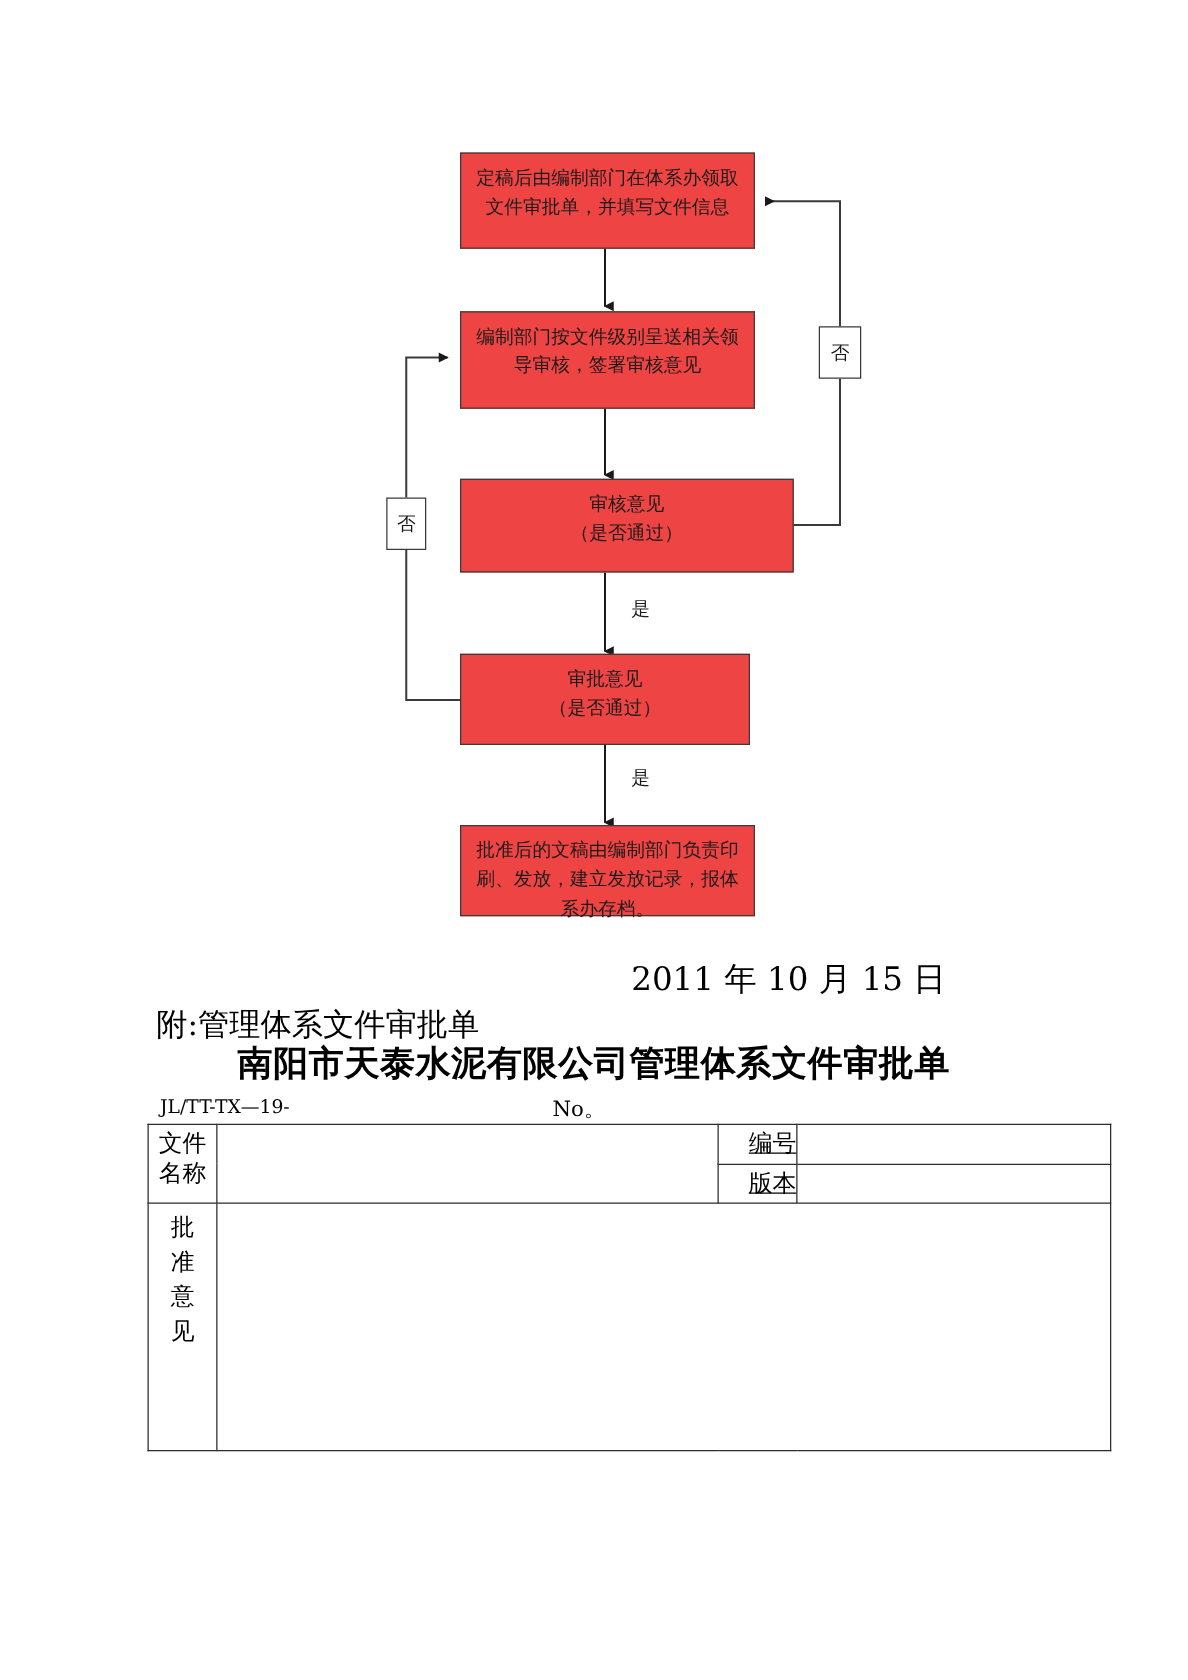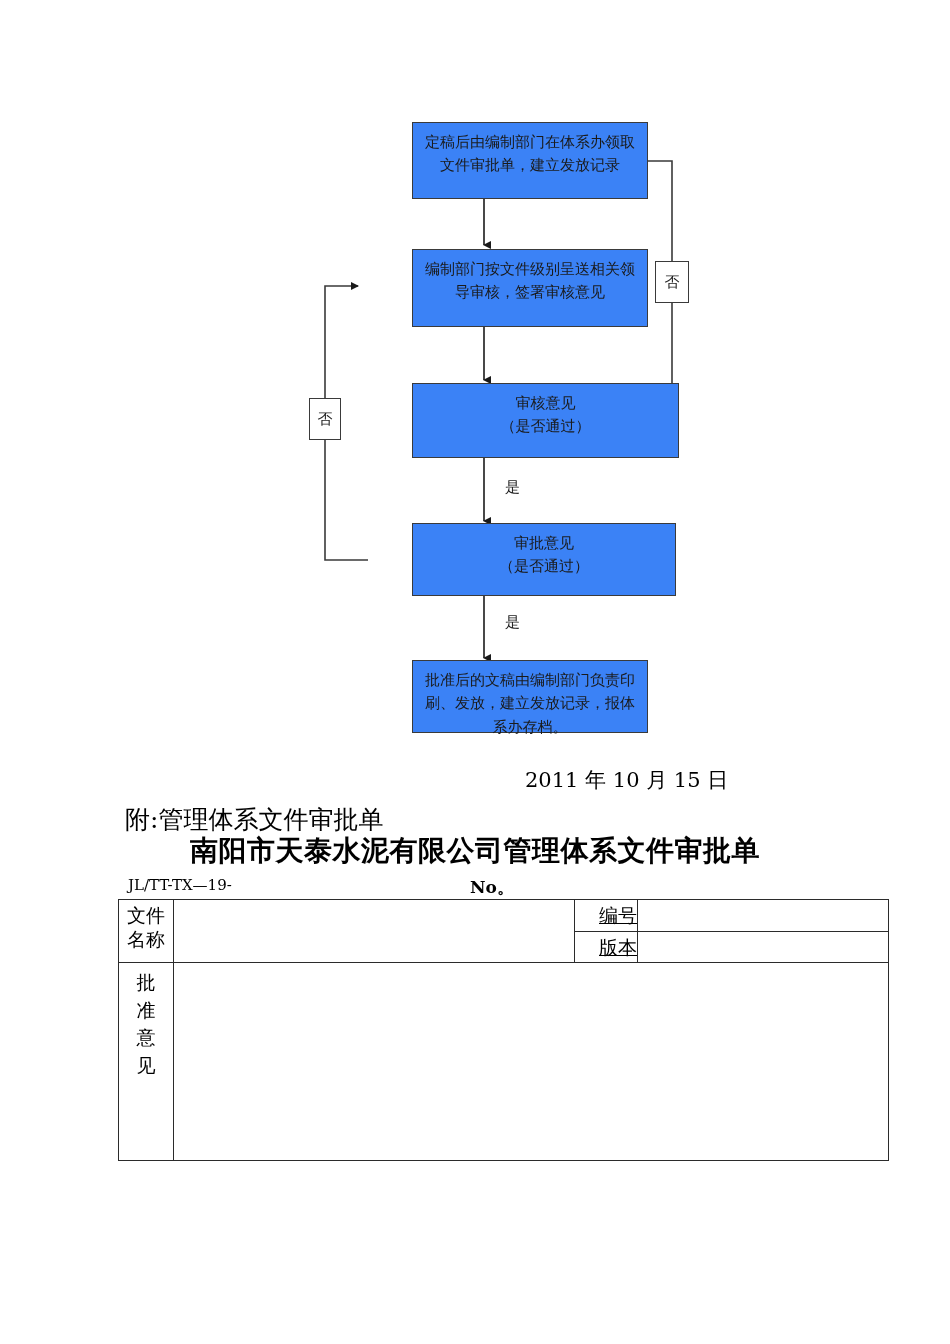--- a/index.html
+++ b/index.html
@@ -26,30 +26,29 @@
   }
   #flowchart svg {
     position: absolute;
     left: 0;
     top: 0;
   }
   .fc-box {
     position: absolute;
     box-sizing: border-box;
     border: 1.5px solid #3a3a3a;
-    background: #3b82f6;
+    background: #ef4444;
     display: flex;
     flex-direction: column;
     align-items: center;
     font-family: "DejaVu Serif", "Liberation Serif", serif;
     font-size: 15px;
     line-height: 1.55;
     text-align: center;
     color: #1a1a1a;
-    margin-left: 44px;
   }
   .fc-box .fc-text {
     padding-top: 8px;
     width: 92%;
   }
   .fc-small {
     position: absolute;
     box-sizing: border-box;
     border: 1.5px solid #3a3a3a;
     background: #ffffff;
@@ -68,23 +67,23 @@
   }
 
   
   .doc-line {
     position: absolute;
     font-family: "DejaVu Serif", "Liberation Serif", serif;
     color: #000000;
     white-space: nowrap;
   }
   #date-line {
-    left: 525px;
+    left: 505px;
     top: 766px;
-    font-size: 21px;
+    font-size: 26px;
     text-align: center;
   }
   #attach-line {
     left: 125px;
     top: 803px;
     font-size: 25px;
   }
   #form-title {
     left: 0;
     top: 832px;
@@ -94,24 +93,23 @@
     font-weight: bold;
     white-space: nowrap;
     letter-spacing: 0.5px;
   }
   #code-line {
     left: 128px;
     top: 876px;
     font-size: 15px;
   }
   #no-line {
-    left: 470px;
+    left: 442px;
     top: 876px;
     font-size: 17px;
-    font-weight: bold;
   }
 
   
   #form-table {
     position: absolute;
     left: 118px;
     top: 899px;
     width: 702px;
     border-collapse: collapse;
     table-layout: fixed;
@@ -171,39 +169,39 @@
     <line x1="484" y1="596" x2="484" y2="658" stroke="#1a1a1a" stroke-width="1.6" marker-end="url(#arrowdown)"></line>
 
     <path d="M603,420 L672,420 L672,161 L613,161" fill="none" stroke="#3a3a3a" stroke-width="1.6" marker-end="url(#arrowleft)"></path>
 
     <path d="M368,560 L325,560 L325,286 L358,286" fill="none" stroke="#3a3a3a" stroke-width="1.6" marker-end="url(#arrowright)"></path>
   </svg>
 
   <div class="fc-box" id="fc-n1" style="left:368px; top:122px; width:236px; height:77px;">
     <div class="fc-text">
       <div>定稿后由编制部门在体系办领取</div>
-      <div>文件审批单，建立发放记录</div>
+      <div>文件审批单，并填写文件信息</div>
     </div>
   </div>
 
   <div class="fc-box" id="fc-n2" style="left:368px; top:249px; width:236px; height:78px;align-items:center;">
     <div class="fc-text">
       <div>编制部门按文件级别呈送相关领</div>
       <div>导审核，签署审核意见</div>
     </div>
   </div>
 
   <div class="fc-box" id="fc-n3" style="left:368px; top:383px; width:267px; height:75px;">
     <div class="fc-text">
       <div>审核意见</div>
       <div>（是否通过）</div>
     </div>
   </div>
 
-  <div class="fc-box" id="fc-n4" style="left:368px; top:523px; width:264px; height:73px;">
+  <div class="fc-box" id="fc-n4" style="left:368px; top:523px; width:232px; height:73px;">
     <div class="fc-text">
       <div>审批意见</div>
       <div>（是否通过）</div>
     </div>
   </div>
 
   <div class="fc-box" id="fc-n5" style="left:368px; top:660px; width:236px; height:73px;">
     <div class="fc-text">
       <div>批准后的文稿由编制部门负责印</div>
       <div>刷、发放，建立发放记录，报体</div>

